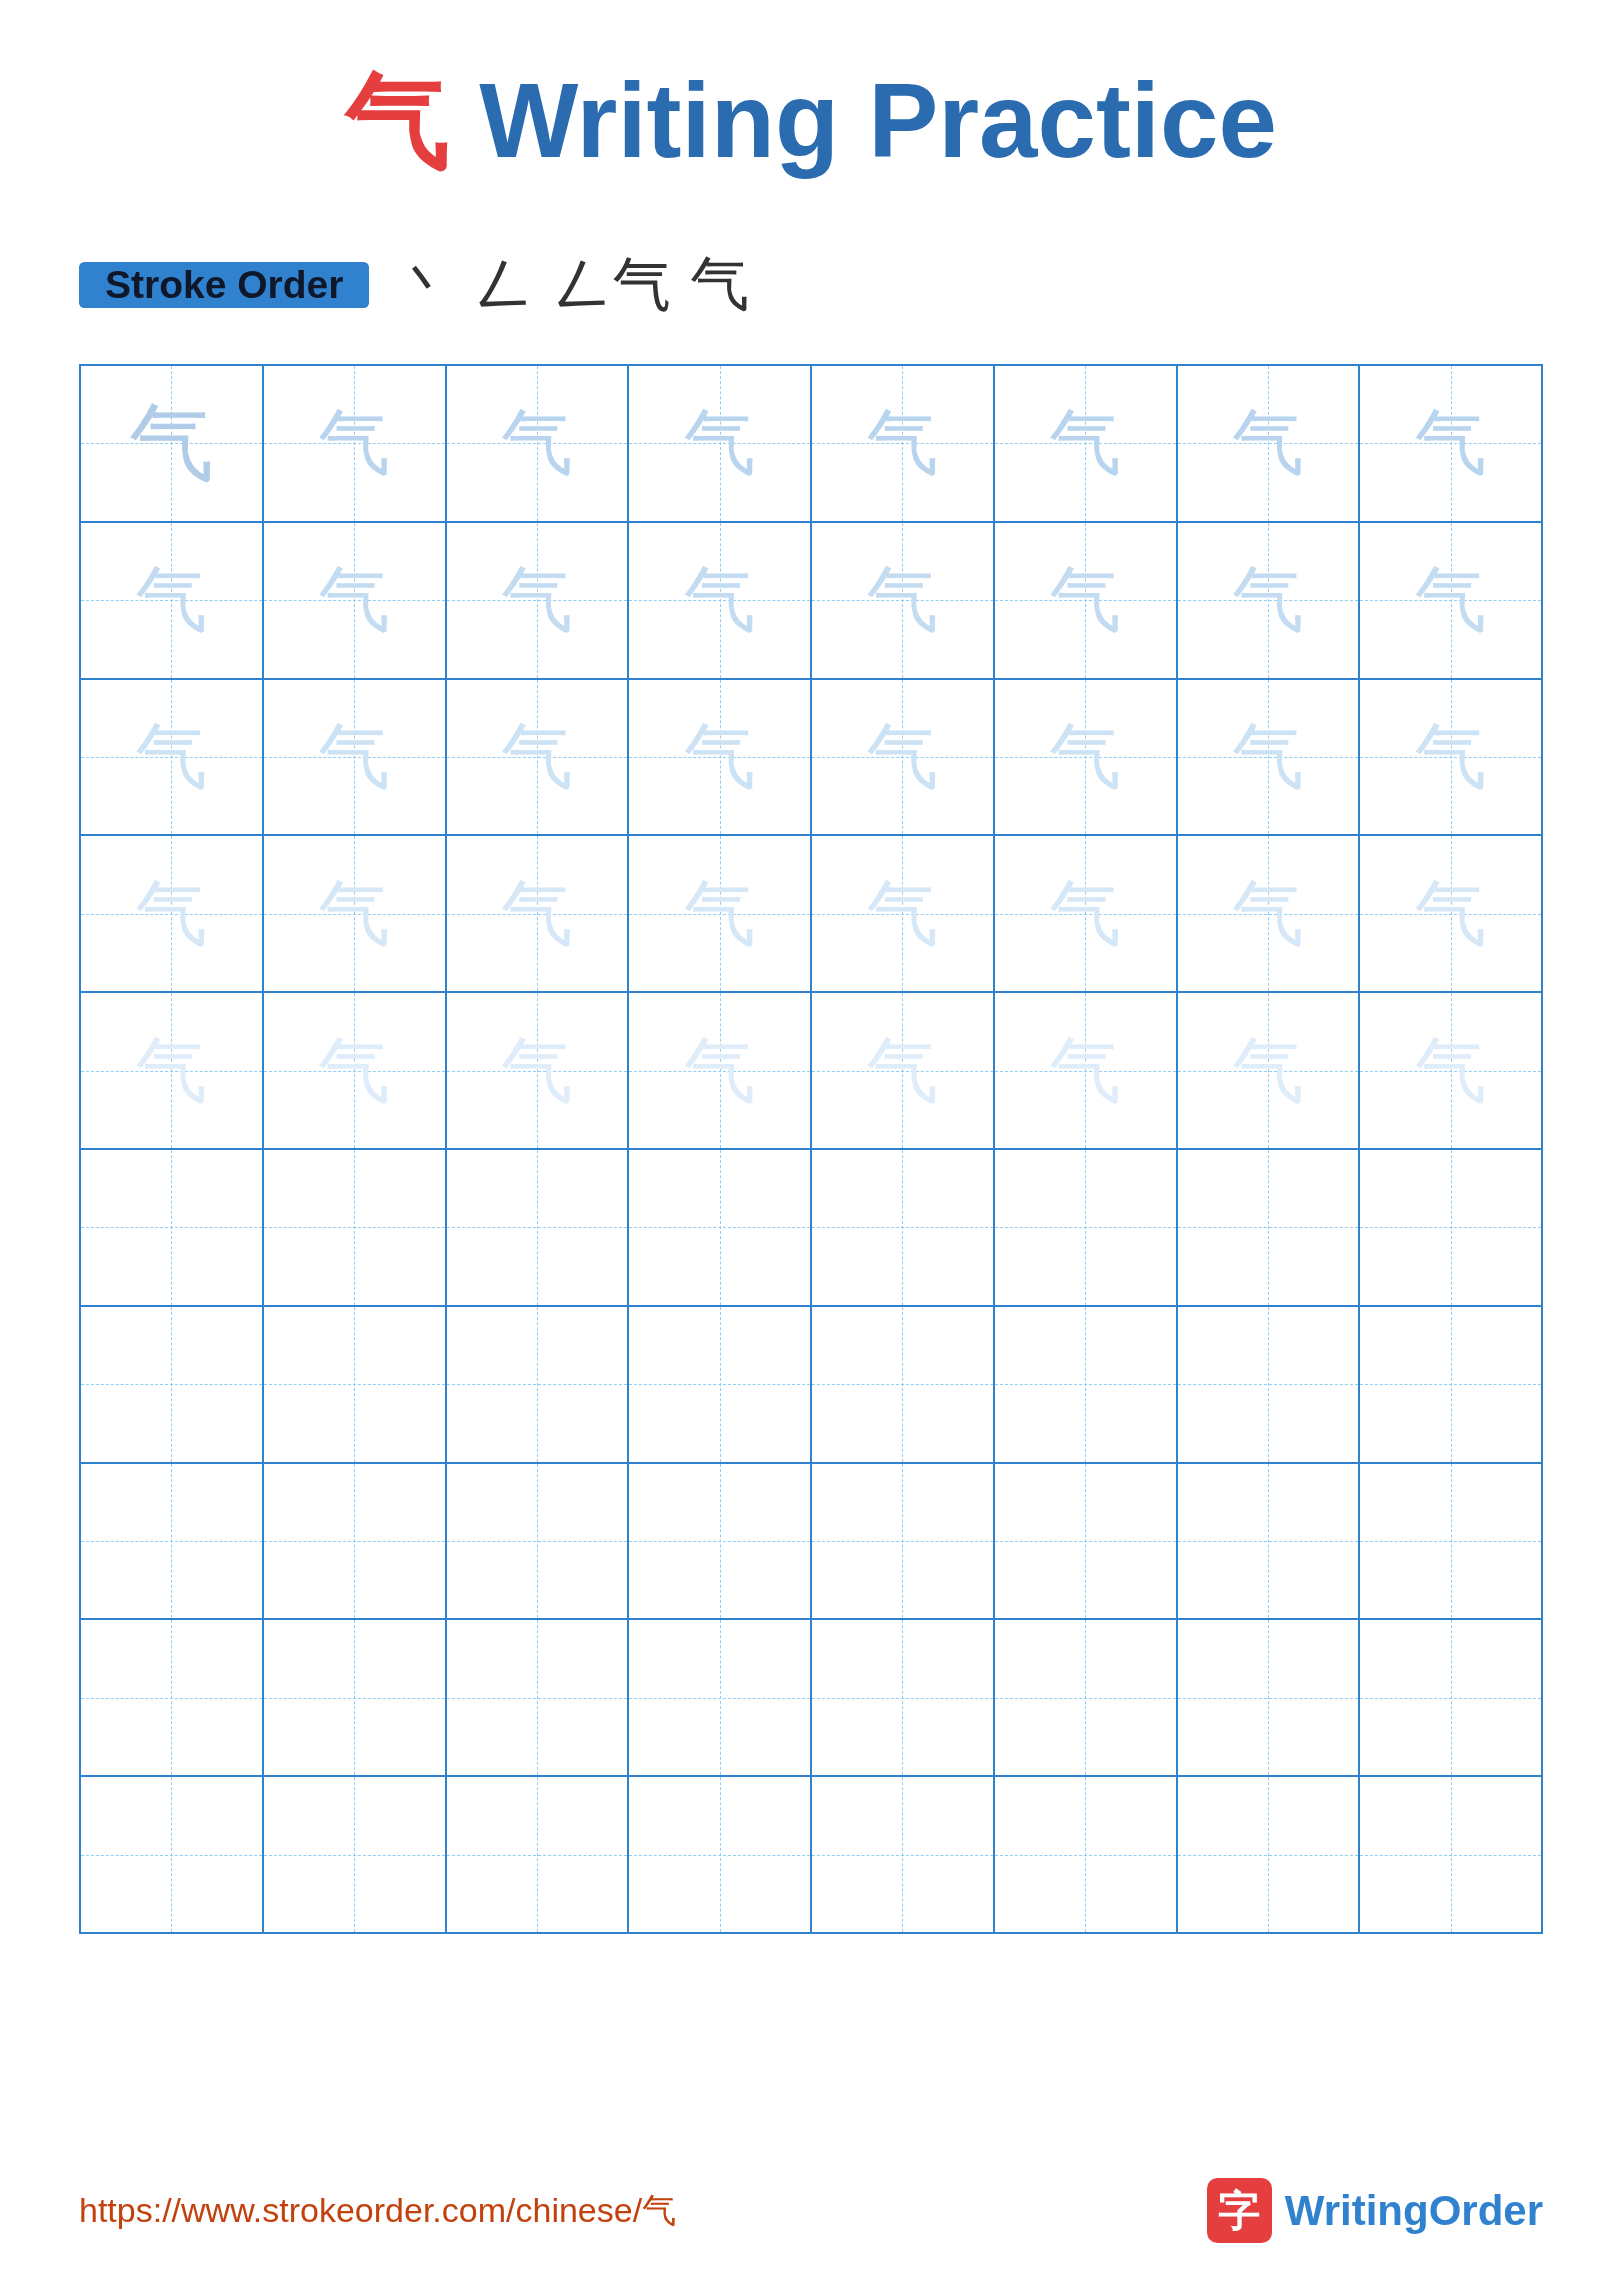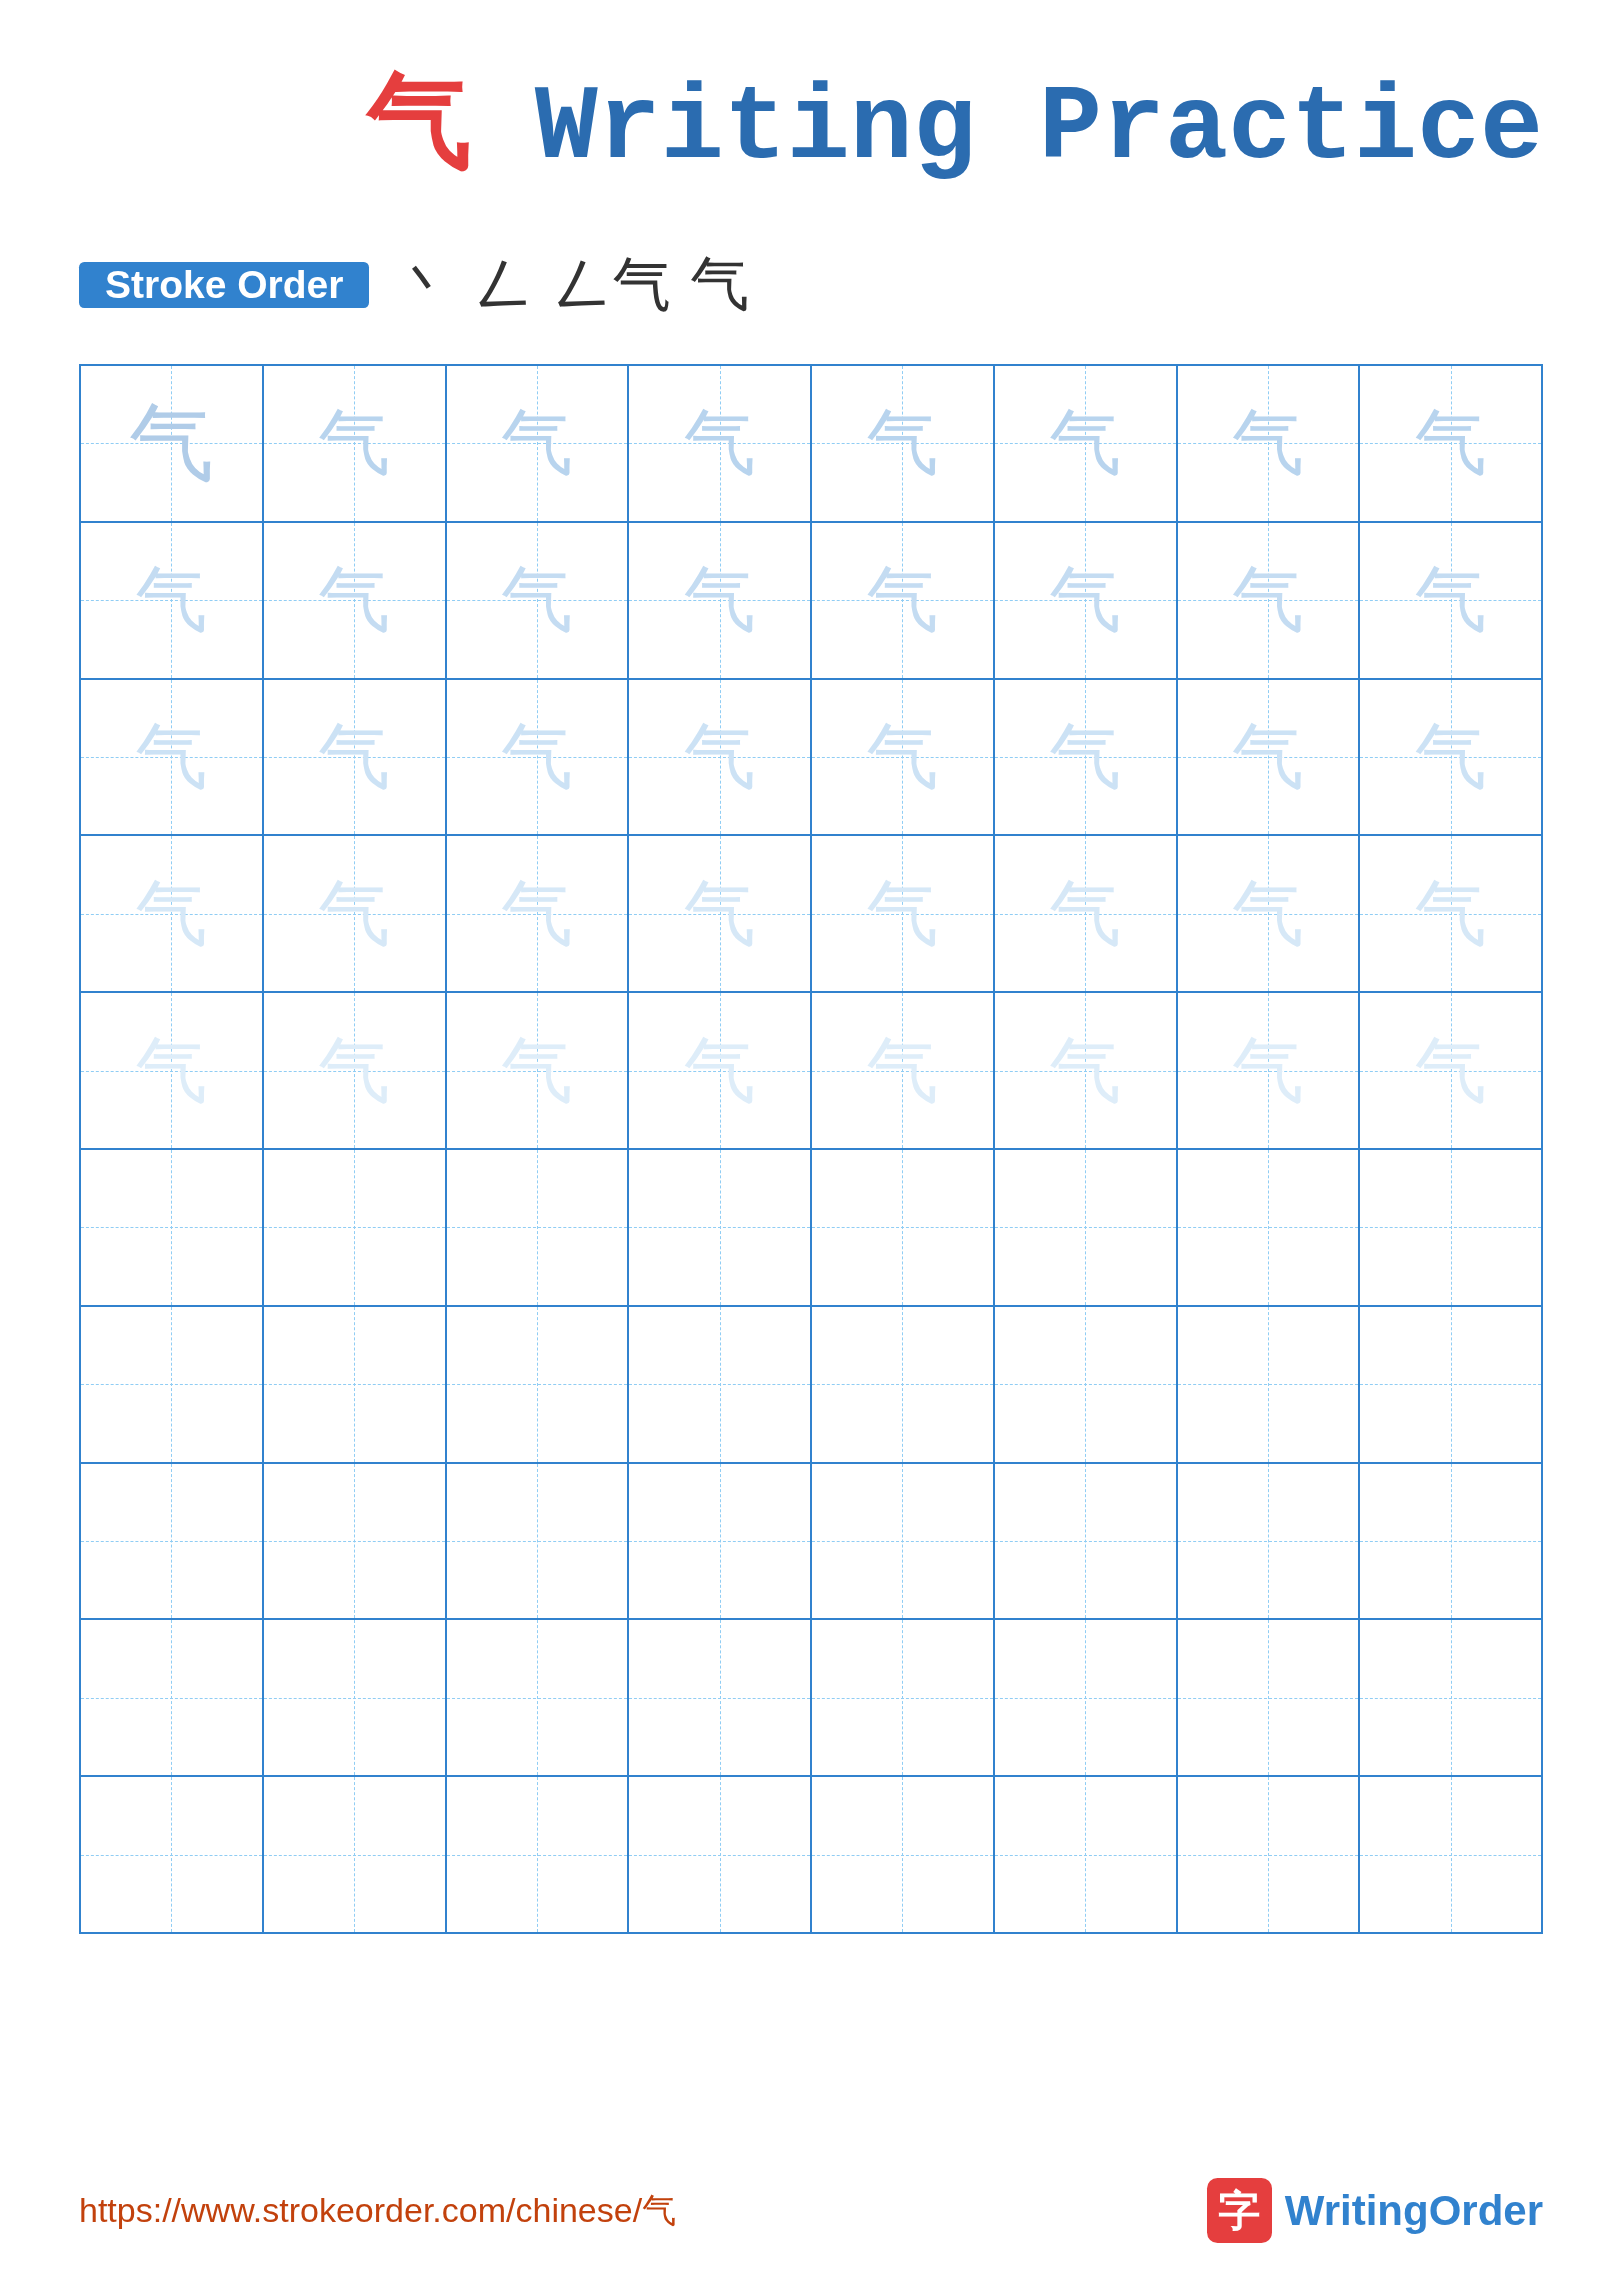--- a/index.html
+++ b/index.html
@@ -15,23 +15,22 @@
     .page {
       width: 1622px;
       min-height: 2295px;
       background: #fff;
       padding: 52px 79px;
       position: relative;
     }
 
     
     .title-area {
-      text-align: right;
+      text-align: center;
       margin-bottom: 52px;
-      font-family: Liberation Mono, monospace;
     }
 
     .title-char {
       color: #e53e3e;
       font-size: 105px;
       font-weight: bold;
     }
 
     .title-text {
       color: #2b6cb0;
@@ -42,21 +41,21 @@
     
     .stroke-order-area {
       display: flex;
       align-items: center;
       gap: 26px;
       margin-bottom: 39px;
     }
 
     .stroke-order-badge {
       background: #3182ce;
-      color: #ffffff;
+      color: #0f172a;
       font-size: 39px;
       padding: 1px 26px;
       border-radius: 5.2px;
       font-weight: 600;
     }
 
     .stroke-sequence {
       display: flex;
       align-items: center;
       gap: 19.6px;

